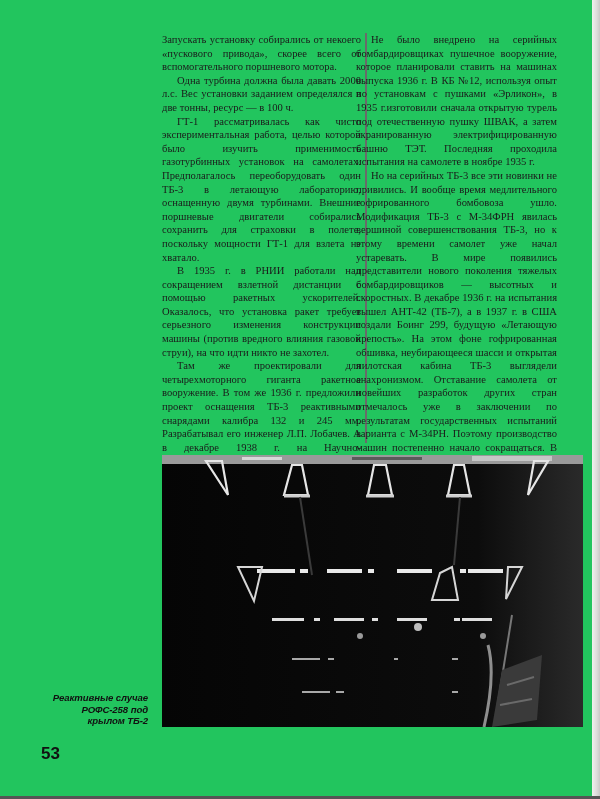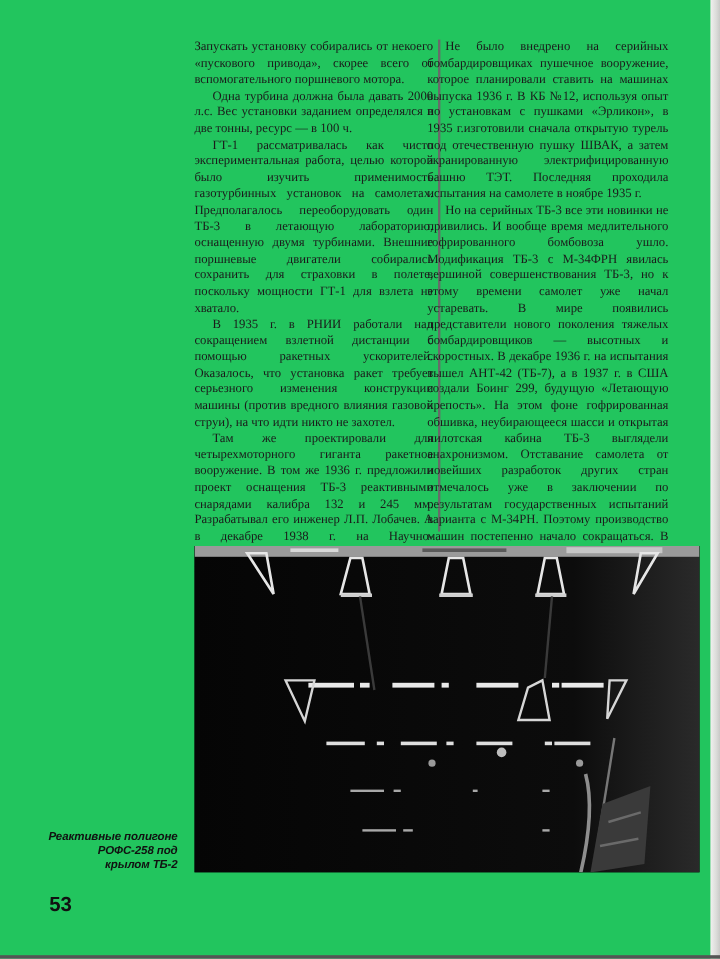--- a/index.html
+++ b/index.html
@@ -117,21 +117,21 @@
       <circle cx="321" cy="181" r="3" fill="#9a9a9a"></circle>
 
       <path d="M326 190 Q334 220 322 272" stroke="#8e8e8e" stroke-width="3" fill="none"></path>
       <path d="M350 160 L334 260" stroke="#777" stroke-width="2" fill="none"></path>
       <path d="M340 215 L380 200 L375 265 L330 272 Z" fill="#3a3a3a"></path>
       <path d="M345 230 L372 222 M338 250 L370 244" stroke="#6a6a6a" stroke-width="2"></path>
     </svg>
   </div>
 
   <div class="caption">
-    <div>Реактивные полигоне</div>
+    <div>Реактивные случае</div>
     <div>РОФС-258 под</div>
     <div>крылом ТБ-2</div>
   </div>
 
   <div class="pagenum">53</div>
 
   <div class="edge-band"></div>
   <div class="bottom-band"></div>
 </div>
 

